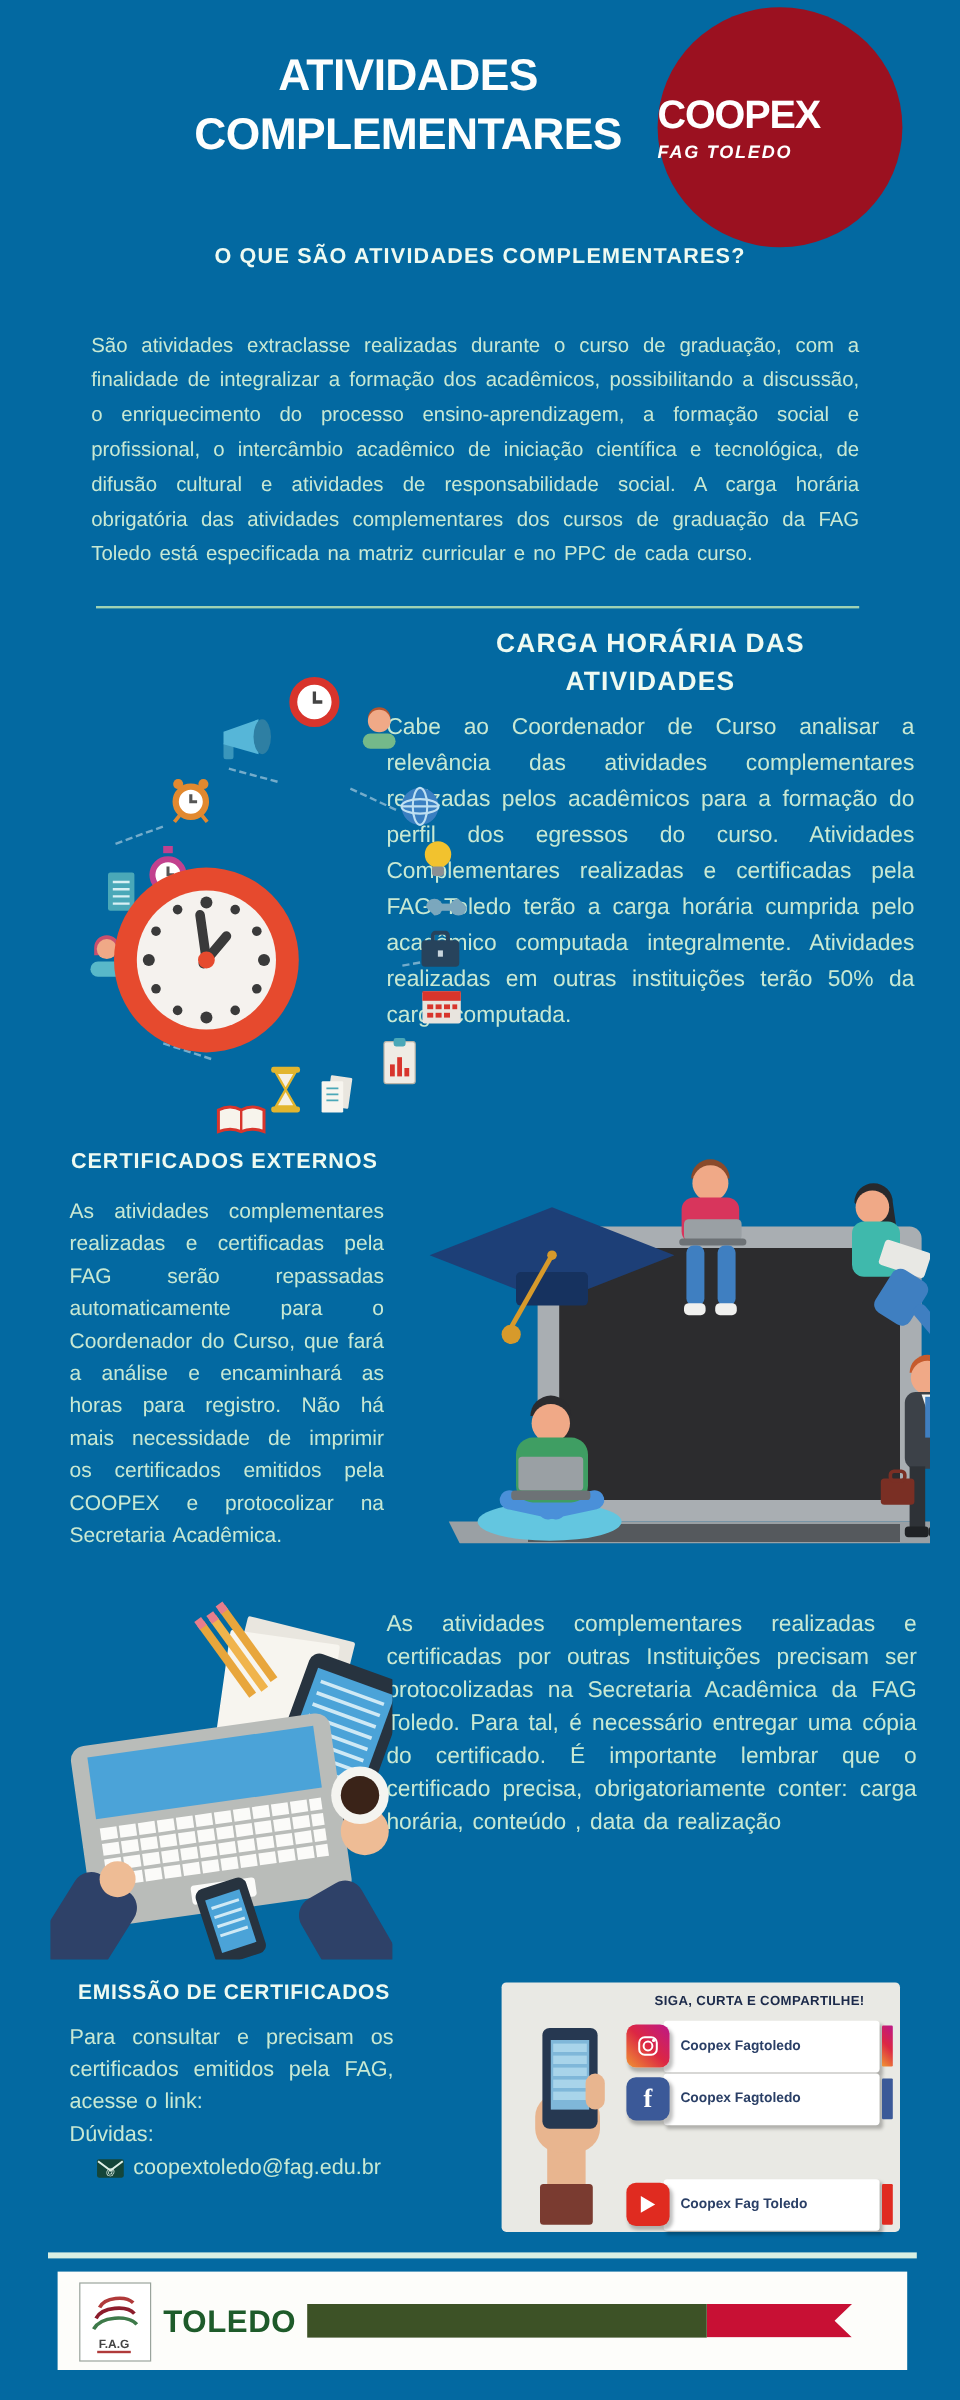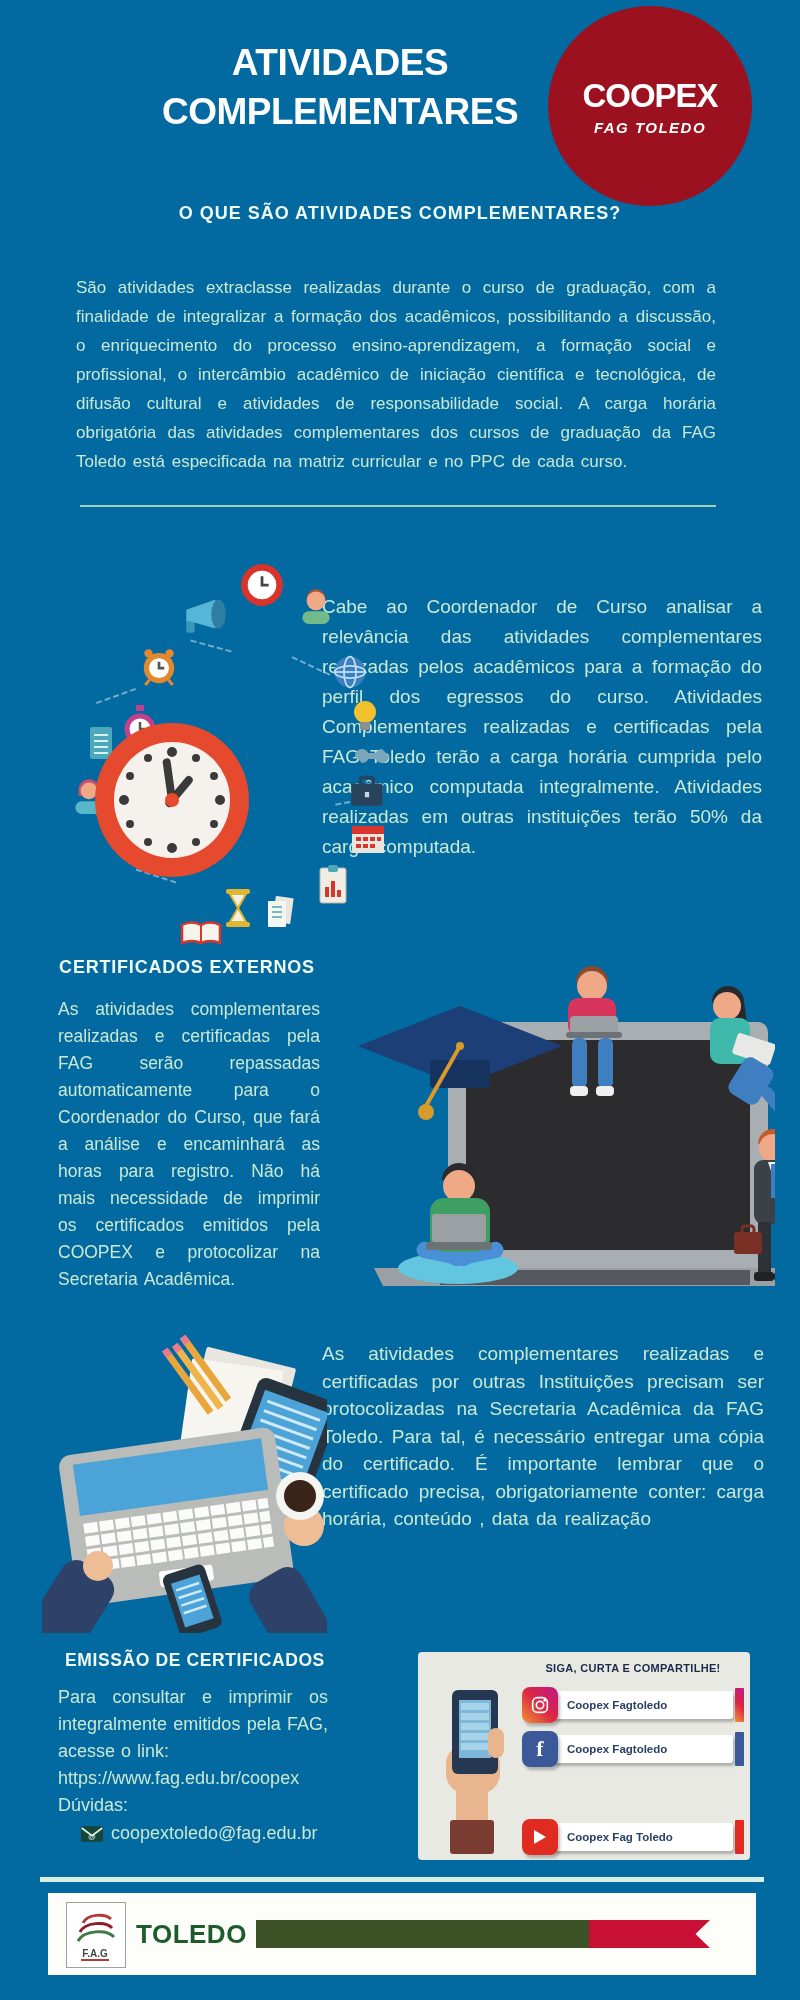--- a/index.html
+++ b/index.html
@@ -2,21 +2,21 @@
 <html><head>
 <meta charset="utf-8">
 <style>
   html,body{margin:0;padding:0;background:#1e7a33;}
   .page{position:relative;width:800px;height:2000px;background:#0369a1;overflow:hidden;
         font-family:"Liberation Sans",sans-serif;}
   
   .title{position:absolute;left:100px;top:38px;width:480px;text-align:center;
          color:#fdfefd;font-size:37px;line-height:49px;font-weight:800;letter-spacing:-.5px;}
   .logo-circle{position:absolute;left:548px;top:6px;width:204px;height:200px;border-radius:50%;
-         background:#9b1120;display:flex;flex-direction:column;align-items:center;justify-content:center;}
+         background:#9b1120;display:flex;flex-direction:column;justify-content:center;}
   .logo-name{color:#fff;font-size:33px;font-weight:800;letter-spacing:-1px;}
   .logo-sub{color:#fff;font-size:15px;font-weight:700;letter-spacing:1.5px;margin-top:4px;font-style:italic;}
   
   .h-section{position:absolute;color:#eefaf1;font-weight:800;text-align:center;letter-spacing:1px;}
   .body-txt{position:absolute;color:#c8e9d3;text-align:justify;word-spacing:2px;}
   .intro-head{left:0;top:203px;width:800px;font-size:18px;}
   .intro-body{left:76px;top:252px;width:640px;font-size:17px;line-height:29px;margin-top:21px;}
   .divider{position:absolute;left:80px;top:505px;width:636px;height:2px;background:#9fd2b4;}
   .carga-head{left:330px;top:520px;width:424px;font-size:22px;line-height:32px;}
   .carga-head span{display:block;width:310px;margin:0 auto;}
@@ -38,21 +38,21 @@
   
   .laptop-illus{position:absolute;left:330px;top:948px;width:445px;height:338px;}
   .desk-illus{position:absolute;left:42px;top:1328px;width:285px;height:305px;}
   
   .social-card{position:absolute;left:418px;top:1652px;width:332px;height:208px;background:#e9e9e4;border-radius:4px;}
   .sc-head{position:absolute;left:104px;top:10px;width:222px;text-align:center;
            font-size:11px;font-weight:800;color:#1c2a4a;letter-spacing:.3px;}
   .sm-row{position:absolute;left:104px;width:222px;height:38px;display:flex;align-items:center;}
   .sm-icon{width:36px;height:36px;border-radius:8px;flex:none;display:flex;align-items:center;justify-content:center;
            box-shadow:2px 3px 3px rgba(0,0,0,.25);z-index:2;}
-  .sm-label{flex:1;height:28px;margin-left:-5px;background:#fff;border-radius:3px;display:flex;align-items:center;
+  .sm-label{flex:1;height:43px;margin-left:-5px;background:#fff;border-radius:3px;display:flex;align-items:center;
            padding-left:14px;font-size:11.5px;font-weight:700;color:#2a3f66;box-shadow:2px 3px 3px rgba(0,0,0,.25);text-align:center;}
   .sm-tail{width:9px;height:34px;margin-left:2px;border-radius:1px;flex:none;}
   .ig-bg{background:linear-gradient(45deg,#f09433,#dc2743 50%,#bc1888);}
   .fb-bg{background:#3b5998;} .wa-bg{background:#3fcf5a;} .yt-bg{background:#e02b20;}
   .fb-f{color:#fff;font-size:22px;font-weight:800;font-family:"Liberation Serif",serif;}
   .yt-play{width:0;height:0;border-left:12px solid #fff;border-top:7px solid transparent;border-bottom:7px solid transparent;}
   
   .hp{position:absolute;left:8px;top:20px;width:96px;height:180px;}
   .hp div{position:absolute;}
   .hp-arm{left:30px;top:112px;width:32px;height:50px;background:#e8b58f;}
@@ -79,20 +79,23 @@
   <div class="title">ATIVIDADES COMPLEMENTARES</div>
   <div class="logo-circle">
     <div class="logo-name">COOPEX</div>
     <div class="logo-sub">FAG TOLEDO</div>
   </div>
 
   <div class="h-section intro-head">O QUE SÃO ATIVIDADES COMPLEMENTARES?</div>
   <div class="body-txt intro-body">São atividades extraclasse realizadas durante o curso de graduação, com a finalidade de integralizar a formação dos acadêmicos, possibilitando a discussão, o enriquecimento do processo ensino-aprendizagem, a formação social e profissional, o intercâmbio acadêmico de iniciação científica e tecnológica, de difusão cultural e atividades de responsabilidade social. A carga horária obrigatória das atividades complementares dos cursos de graduação da FAG Toledo está especificada na matriz curricular e no PPC de cada curso.</div>
   <div class="divider"></div>
 
+  <div class="h-section carga-head">
+      <span>CARGA HORÁRIA DAS ATIVIDADES</span>
+    </div>
   <div class="body-txt carga-body">Cabe ao Coordenador de Curso analisar a relevância das atividades complementares realizadas pelos acadêmicos para a formação do perfil dos egressos do curso. Atividades Complementares realizadas e certificadas pela FAG Toledo terão a carga horária cumprida pelo acadêmico computada integralmente. Atividades realizadas em outras instituições terão 50% da carga computada.</div>
 
   <div class="clock-illus">
     <div class="dash" style="left:150px;top:100px;transform:rotate(15deg)"></div>
     <div class="dash" style="left:55px;top:150px;transform:rotate(-20deg)"></div>
     <div class="dash" style="left:250px;top:120px;transform:rotate(25deg)"></div>
     <div class="dash" style="left:295px;top:255px;transform:rotate(-10deg)"></div>
     <div class="dash" style="left:95px;top:330px;transform:rotate(18deg)"></div>
 
     <div class="ico" style="left:98px;top:100px">
@@ -394,22 +397,21 @@
       </g>
 
       <rect x="-6" y="232" width="58" height="130" rx="16" fill="#2e4168" transform="rotate(32 22 290)"></rect>
       <rect x="228" y="238" width="58" height="130" rx="16" fill="#2e4168" transform="rotate(-30 260 300)"></rect>
       <circle cx="56" cy="238" r="15" fill="#eebc95"></circle>
     </svg>
   </div>
 
   <div class="h-section emissao-head">EMISSÃO  DE CERTIFICADOS</div>
   <div class="emissao-blk">
-    <p>Para consultar e imprimir os integralmente emitidos pela FAG, acesse o link:</p>
-    <a href="#" class="emissao-link">https://www.fag.edu.br/coopex</a>
+    <p>Para consultar e precisam os certificados emitidos pela FAG, acesse o link:</p>
     <p>Dúvidas:</p>
     <div class="email-row">
       <span style="display:flex">
         <svg width="24" height="18" viewBox="0 0 28 20">
             <rect x="1" y="1" width="26" height="18" rx="2" fill="#14463a"></rect>
             <path d="M2 3l12 9L26 3" stroke="#dff0e6" stroke-width="2" fill="none"></path>
             <text x="14" y="16" font-size="9" fill="#dff0e6" text-anchor="middle">@</text>
           </svg>
       </span>
       <span>coopextoledo@fag.edu.br</span>

